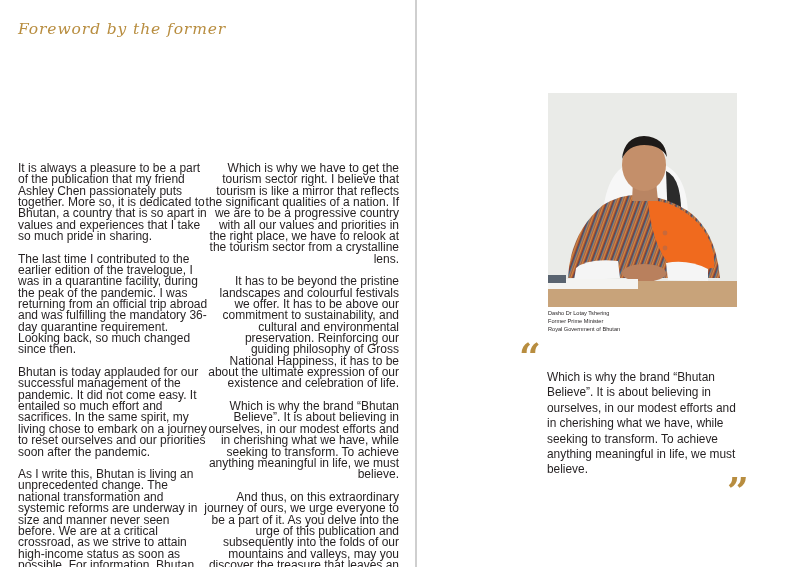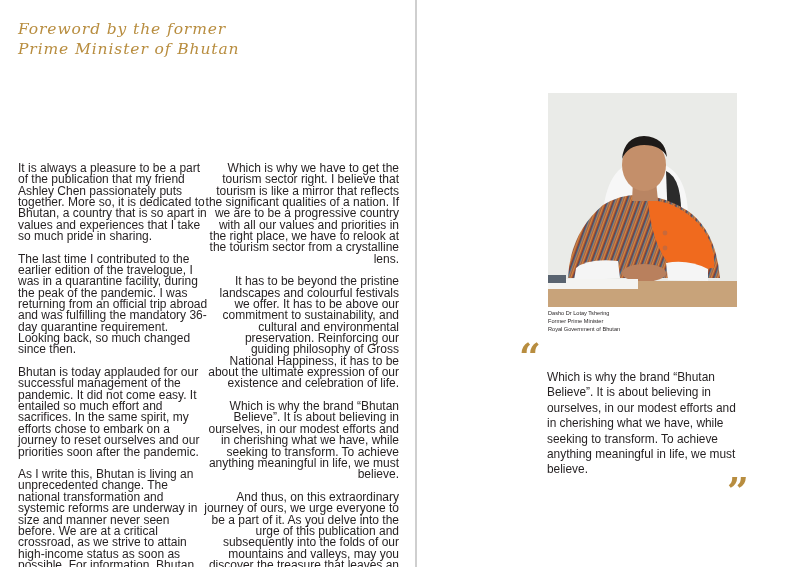--- a/index.html
+++ b/index.html
@@ -51,27 +51,26 @@
     }
   </style>
 </head>
 <body>
 
 <div class="spread">
 
   <div class="page-left">
     <h1 class="title">
       <span>Foreword by the former</span>
-      <span>Prime Minister of Bhutan</span>
     </h1>
 
     <div class="col c1">
       <p>It is always a pleasure to be a part of the publication that my friend Ashley Chen passionately puts together. More so, it is dedicated to Bhutan, a country that is so apart in values and experiences that I take so much pride in sharing.</p>
       <p>The last time I contributed to the earlier edition of the travelogue, I was in a quarantine facility, during the peak of the pandemic. I was returning from an official trip abroad and was fulfilling the mandatory 36-day quarantine requirement. Looking back, so much changed since then.</p>
-      <p>Bhutan is today applauded for our successful management of the pandemic. It did not come easy. It entailed so much effort and sacrifices. In the same spirit, my efforts chose to embark on a journey to reset ourselves and our priorities soon after the pandemic.</p>
+      <p>Bhutan is today applauded for our successful management of the pandemic. It did not come easy. It entailed so much effort and sacrifices. In the same spirit, my living chose to embark on a journey to reset ourselves and our priorities soon after the pandemic.</p>
       <p>As I write this, Bhutan is living an unprecedented change. The national transformation and systemic reforms are underway in size and manner never seen before. We are at a critical crossroad, as we strive to attain high-income status as soon as possible. For information, Bhutan has graduated from the Least Developed Country status in December 2023.</p>
     </div>
 
     <div class="col c2">
       <p>Which is why we have to get the tourism sector right. I believe that tourism is like a mirror that reflects the significant qualities of a nation. If we are to be a progressive country with all our values and priorities in the right place, we have to relook at the tourism sector from a crystalline lens.</p>
       <p>It has to be beyond the pristine landscapes and colourful festivals we offer. It has to be above our commitment to sustainability, and cultural and environmental preservation. Reinforcing our guiding philosophy of Gross National Happiness, it has to be about the ultimate expression of our existence and celebration of life.</p>
       <p>Which is why the brand “Bhutan Believe”. It is about believing in ourselves, in our modest efforts and in cherishing what we have, while seeking to transform. To achieve anything meaningful in life, we must believe.</p>
       <p>And thus, on this extraordinary journey of ours, we urge everyone to be a part of it. As you delve into the urge of this publication and subsequently into the folds of our mountains and valleys, may you discover the treasure that leaves an indelible mark on your soul.</p>
     </div>
   </div>

